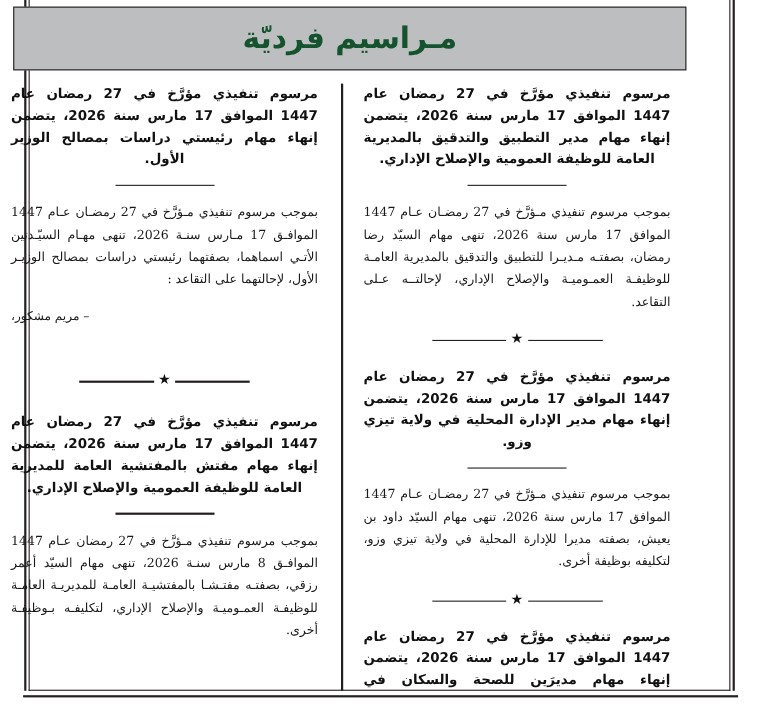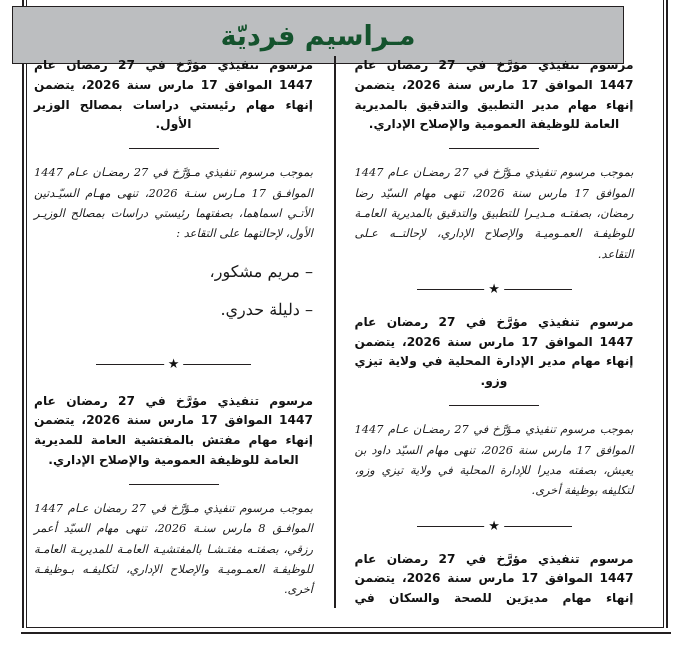--- a/index.html
+++ b/index.html
@@ -74,27 +74,26 @@
     font-weight: bold;
     color: #14532d;
     letter-spacing: 2px;
     white-space: nowrap;
   }
 
   
   .columns {
     position: absolute;
     left: 0;
-    top: 56px;
+    top: 76px;
     width: 638px;
     height: 552px;
     display: flex;
     flex-direction: row-reverse;
     box-sizing: border-box;
-    margin-left: 24px;
   }
   .column {
     width: 303px;
     box-sizing: border-box;
     overflow: hidden;
     position: relative;
   }
   .col-right { padding: 0 14px 0 10px; }
   .col-left  { padding: 0 12px 0 12px; }
 
@@ -116,29 +115,28 @@
     margin: 0;
   }
   .decree-body {
     font-family: "DejaVu Serif", "Liberation Serif", serif;
     font-size: 11.4px;
     line-height: 1.78;
     color: #1a1a1a;
     text-align: justify;
     text-align-last: right;
     margin: 0;
-    font-style: italic;
   }
 
   .name-item {
     font-family: "DejaVu Serif", "Liberation Serif", serif;
-    font-size: 16px;
+    font-size: 11px;
     line-height: 1.78;
     color: #1a1a1a;
-    text-align: right;
+    text-align: left;
     margin: 0;
   }
 
   
   .rule-short {
     width: 90px;
     height: 1.4px;
     background: #231f20;
     margin: 13px auto 13px auto;
   }
@@ -188,21 +186,20 @@
 <div class="columns">
 
   <div class="column col-right">
 
     <div class="decree-heading">مرسوم تنفيذي مؤرَّخ في 27 رمضان عام 1447 الموافق 17 مارس سنة 2026، يتضمن إنهاء مهام رئيستي دراسات بمصالح الوزير الأول.</div>
     <div class="rule-short"></div>
     <div class="decree-body">بموجب مرسوم تنفيذي مـؤرَّخ في 27 رمضـان عـام 1447 الموافـق 17 مـارس سنـة 2026، تنهى مهـام السيّـدتين الأتـي اسماهما، بصفتهما رئيستي دراسات بمصالح الوزيـر الأول، لإحالتهما على التقاعد :</div>
     <div class="sp-14"></div>
     <div class="name-item">– مريم مشكور،</div>
     <div class="sp-10"></div>
-    <div class="name-item">– دليلة حدري.</div>
 
     <div class="sp-20"></div>
     <div class="rule-star">
       <span>★</span>
     </div>
     <div class="sp-10"></div>
 
     <div class="decree-heading">مرسوم تنفيذي مؤرَّخ في 27 رمضان عام 1447 الموافق 17 مارس سنة 2026، يتضمن إنهاء مهام مفتش بالمفتشية العامة للمديرية العامة للوظيفة العمومية والإصلاح الإداري.</div>
     <div class="rule-short"></div>
     <div class="decree-body">بموجب مرسوم تنفيذي مـؤرَّخ في 27 رمضان عـام 1447 الموافـق 8 مارس سنـة 2026، تنهى مهام السيّد أعمر رزقي، بصفتـه مفتـشـا بالمفتشيـة العامـة للمديريـة العامـة للوظيفـة العمـوميـة والإصلاح الإداري، لتكليفـه بـوظيفـة أخرى.</div>

